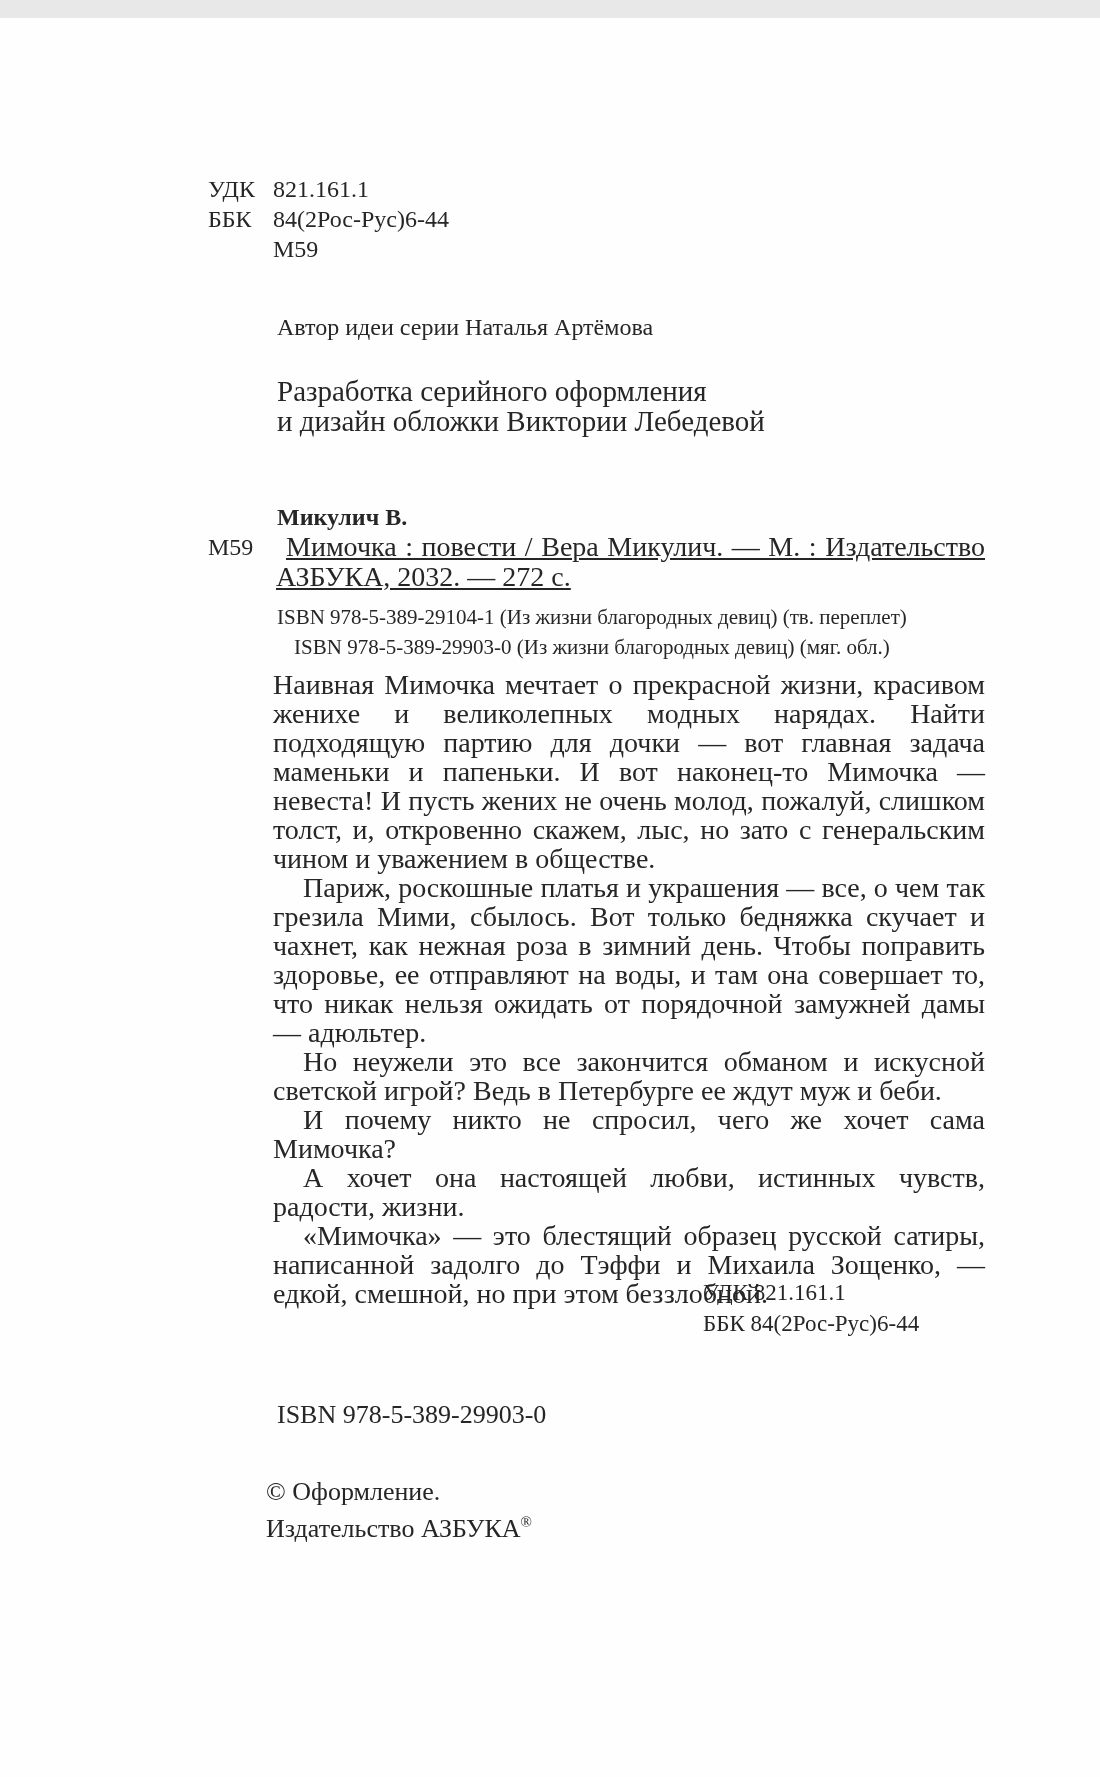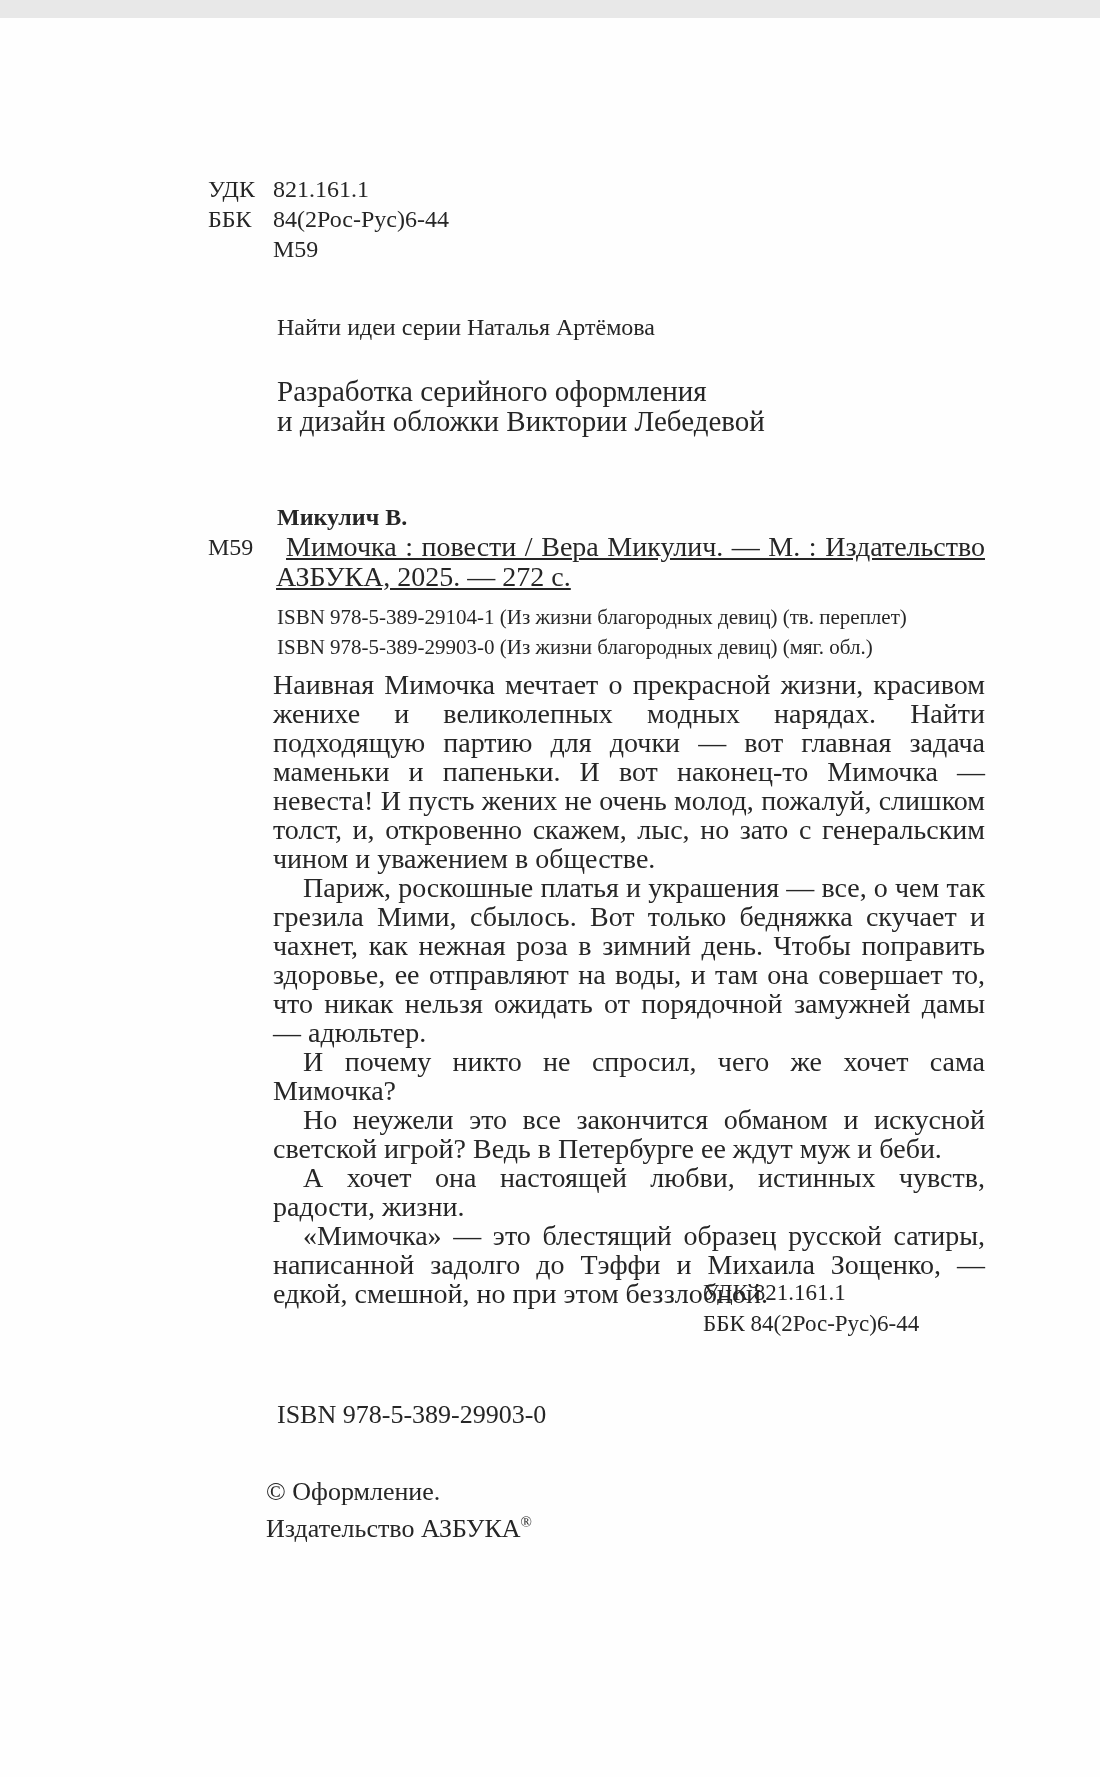--- a/index.html
+++ b/index.html
@@ -20,21 +20,21 @@
   
   .credit-idea{position:absolute;left:277px;top:294px;font-size:24px;line-height:30px;white-space:nowrap;}
   .credit-design{position:absolute;left:277px;top:358px;font-size:29px;line-height:30px;}
   .it{}
   
   .cat-author{position:absolute;left:277px;top:484px;font-size:24px;font-weight:bold;line-height:30px;}
   .entry-sign{position:absolute;left:208px;top:514px;font-size:24px;line-height:30px;}
   .entry-text{position:absolute;left:276px;top:514px;width:709px;font-size:28px;line-height:30px;text-decoration:underline;}
   .entry-line1{text-align:justify;text-align-last:justify;text-indent:10px;}
   .entry-line2{text-align:left;}
-  .isbn-small{position:absolute;left:277px;top:584px;font-size:21px;line-height:30px;white-space:nowrap;}
+  .isbn-small{position:absolute;left:277px;top:584px;font-size:21px;line-height:30px;white-space:nowrap;text-align:center;}
   
   .annotation{position:absolute;left:273px;top:652px;width:712px;font-size:28px;line-height:29px;}
   .annotation p{margin:0;text-align:justify;text-indent:30px;}
   .annotation p.no-indent{text-indent:0;}
   
   .codes-bottom{position:absolute;left:703px;top:1259px;font-size:23px;line-height:31px;white-space:nowrap;}
   
   .isbn-bottom{position:absolute;left:277px;top:1381px;font-size:26px;line-height:31px;white-space:nowrap;}
   .copyright{position:absolute;left:266px;top:1459px;font-size:26px;line-height:30px;white-space:nowrap;}
   .copyright sup{font-size:15px;}
@@ -50,48 +50,48 @@
     </div>
     <div class="row">
       <span class="lbl">ББК</span><span class="val">84(2Рос-Рус)6-44</span>
     </div>
     <div class="row">
       <span class="lbl"></span><span class="val">М59</span>
     </div>
   </div>
 
   <div class="credit-idea">
-    <span>Найти идеи серии </span><span class="it">Наталья Артёмова</span>
+    <span>Автор идеи серии </span><span class="it">Наталья Артёмова</span>
   </div>
 
   <div class="credit-design">
     <div>Разработка серийного оформления</div>
     <div>
       <span>и дизайн обложки </span><span class="it">Виктории Лебедевой</span>
     </div>
   </div>
 
   <div class="cat-author">Микулич В.</div>
 
   <span class="entry-sign">М59</span>
   <div class="entry-text">
     <div class="entry-line1">Мимочка : повести / Вера Микулич. — М. : Издательство</div>
-    <div class="entry-line2">АЗБУКА, 2025. — 272 с.</div>
+    <div class="entry-line2">АЗБУКА, 2032. — 272 с.</div>
   </div>
 
   <div class="isbn-small">
     <div>ISBN 978-5-389-29104-1 (Из жизни благородных девиц) (тв. переплет)</div>
     <div>ISBN 978-5-389-29903-0 (Из жизни благородных девиц) (мяг. обл.)</div>
   </div>
 
   <div class="annotation">
     <p class="no-indent">Наивная Мимочка мечтает о прекрасной жизни, красивом женихе и великолепных модных нарядах. Найти подходящую партию для дочки — вот главная задача маменьки и папеньки. И вот наконец-то Мимочка — невеста! И пусть жених не очень молод, пожалуй, слишком толст, и, откровенно скажем, лыс, но зато с генеральским чином и уважением в обществе.</p>
     <p>Париж, роскошные платья и украшения — все, о чем так грезила Мими, сбылось. Вот только бедняжка скучает и чахнет, как нежная роза в зимний день. Чтобы поправить здоровье, ее отправляют на воды, и там она совершает то, что никак нельзя ожидать от порядочной замужней дамы — адюльтер.</p>
+    <p>Но неужели это все закончится обманом и искусной светской игрой? Ведь в Петербурге ее ждут муж и беби.</p>
     <p>И почему никто не спросил, чего же хочет сама Мимочка?</p>
-    <p>Но неужели это все закончится обманом и искусной светской игрой? Ведь в Петербурге ее ждут муж и беби.</p>
     <p>А хочет она настоящей любви, истинных чувств, радости, жизни.</p>
     <p>«Мимочка» — это блестящий образец русской сатиры, написанной задолго до Тэффи и Михаила Зощенко, — едкой, смешной, но при этом беззлобной.</p>
   </div>
 
   <div class="codes-bottom">
     <div>УДК 821.161.1</div>
     <div>ББК 84(2Рос-Рус)6-44</div>
   </div>
 
   <div class="isbn-bottom">

